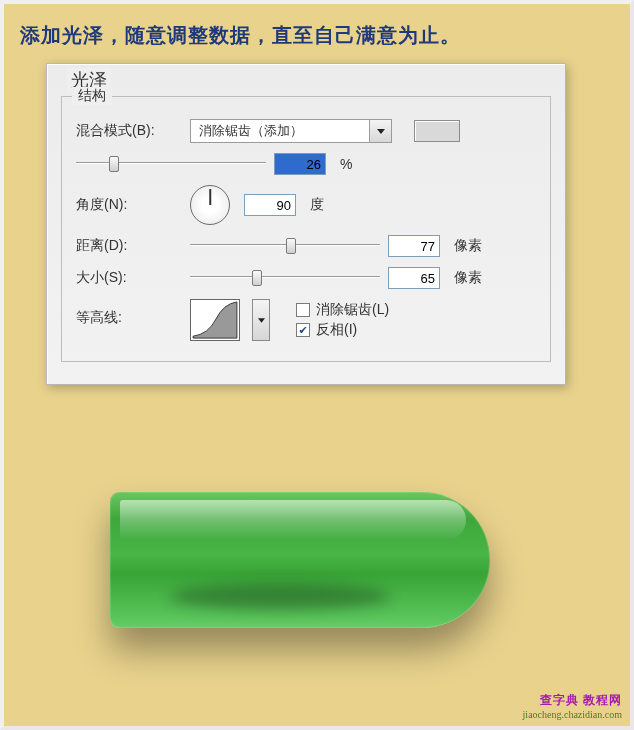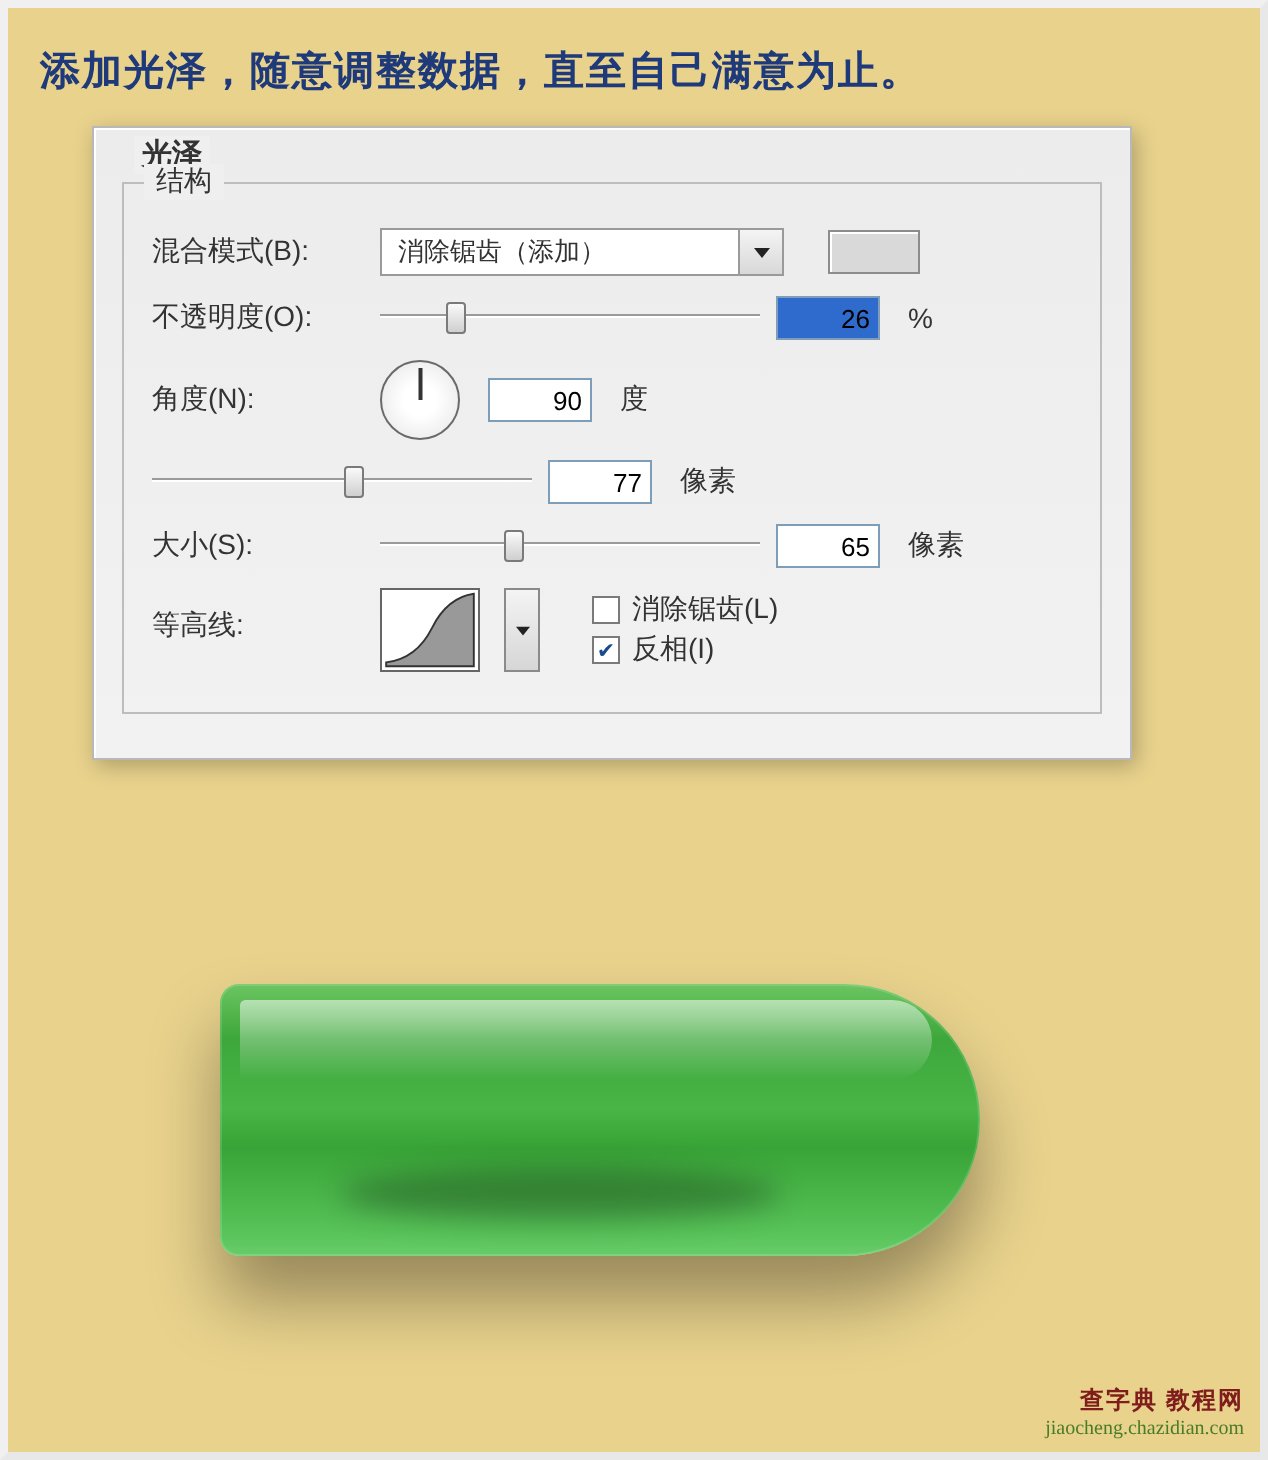--- a/index.html
+++ b/index.html
@@ -42,26 +42,25 @@
   position: absolute;
   top: -10px;
   left: 10px;
   background: #efefef;
   padding: 0 6px;
   font-size: 14px;
 }
 .panel-title {
   position: relative;
   top: -2px;
-  font-size: 15px;
+  font-size: 18px;
   padding: 0 4px;
   background: #efefef;
   display: inline-block;
   margin-left: 6px;
-  font-weight: bold;
 }
 .row {
   display: flex;
   align-items: center;
   margin: 10px 0;
   gap: 8px;
 }
 .row-label {
   width: 106px;
   font-size: 14px;
@@ -192,21 +191,21 @@
   background: rgba(0,0,0,.28);
   filter: blur(7px);
 }
 .watermark {
   position: absolute;
   right: 8px; bottom: 6px;
   text-align: right;
   font-size: 12px;
   font-family: "SimSun", serif;
 }
-.watermark .line1 { color: #7f1d1d; font-weight: bold; letter-spacing:1px;}
+.watermark .line1 { color: #a21caf; font-weight: bold; letter-spacing:1px;}
 .watermark .line2 { color: #4a7b28; font-size: 10px; }
 </style>
 </head>
 <body>
 
 <div class="caption">添加光泽，随意调整数据，直至自己满意为止。</div>
 
 <div class="panel">
   <span class="panel-title">光泽</span>
 
@@ -220,37 +219,37 @@
         <div class="dropdown-btn">
           <svg width="8" height="5" viewBox="0 0 8 5">
               <path d="M0 0 L8 0 L4 5 Z" fill="#222"></path>
             </svg>
         </div>
       </div>
       <div class="col-swatch"></div>
     </div>
 
     <div class="row">
-      <div class="row-label">不透明度(O):</div>
       <div class="slider">
         <div class="track"></div>
         <div class="thumb" style="left:calc(20% - 5px)"></div>
       </div>
       <input class="num-input hl" value="26" style="">
       <span class="unit">%</span>
     </div>
 
     <div class="row">
       <div class="row-label">角度(N):</div>
       <div class="angle-dial"></div>
       <input class="num-input" value="90" style="">
       <span class="unit">度</span>
     </div>
 
     <div class="row">
+      <div class="row-label">距离(D):</div>
       <div class="slider">
         <div class="track"></div>
         <div class="thumb" style="left:calc(53% - 5px)"></div>
       </div>
       <input class="num-input" value="77" style="">
       <span class="unit">像素</span>
     </div>
 
     <div class="row">
       <div class="row-label">大小(S):</div>

